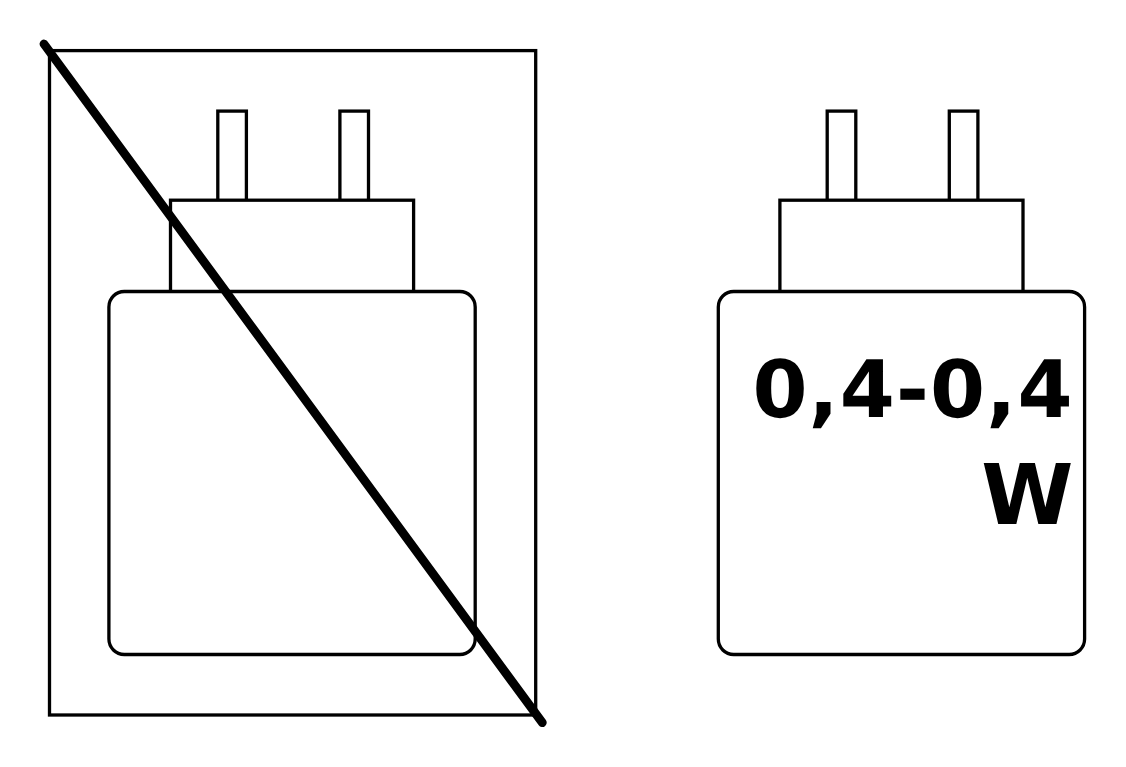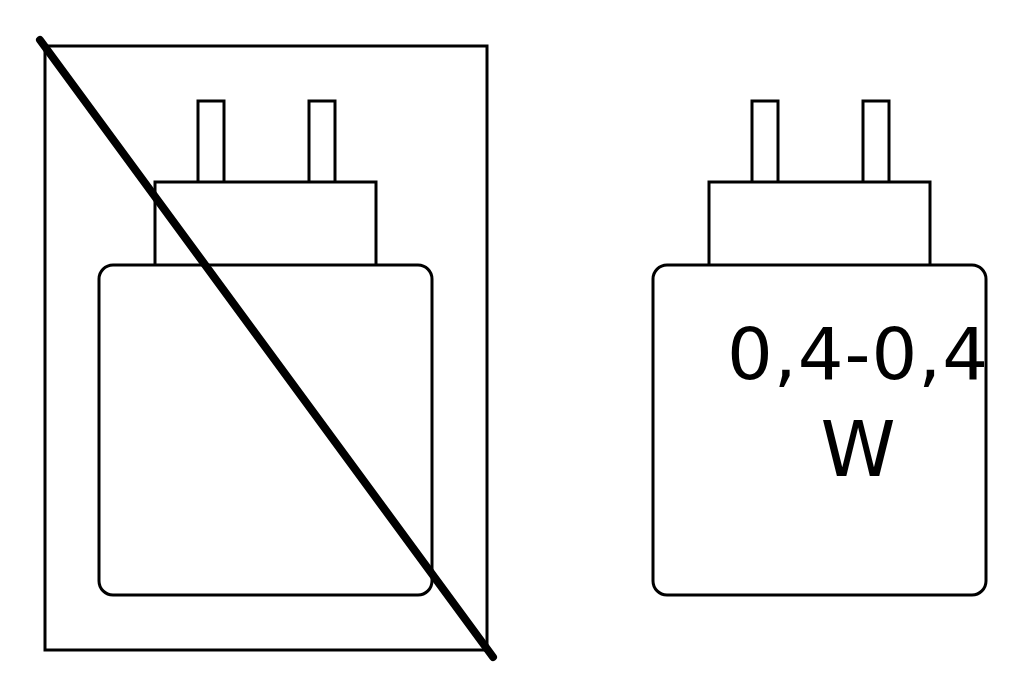--- a/index.html
+++ b/index.html
@@ -1,24 +1,24 @@
 <!DOCTYPE html>
 <html><head>
 <meta charset="utf-8">
 <style>
   html, body { margin: 0; padding: 0; background: #ffffff; }
   body { width: 1024px; height: 697px; position: relative; overflow: hidden; }
   .stage { position: absolute; left: 0; top: 0; width: 1024px; height: 697px; }
   .label {
     position: absolute;
     font-family: "DejaVu Sans", sans-serif;
-    font-weight: normal;
+    font-weight: bold;
     color: #000;
-    text-align: center;
-    left: 692px;
+    text-align: right;
+    left: 644px;
     width: 332px;
   }
   .label-line1 { top: 314px; font-size: 72px; line-height: 80px; letter-spacing: 1px; }
   .label-line2 { top: 410px; font-size: 76px; line-height: 80px; }
 </style>
 </head>
 <body>
 
 <div class="stage">
   <svg width="1024" height="697" viewBox="0 0 1024 697" xmlns="http://www.w3.org/2000/svg">

